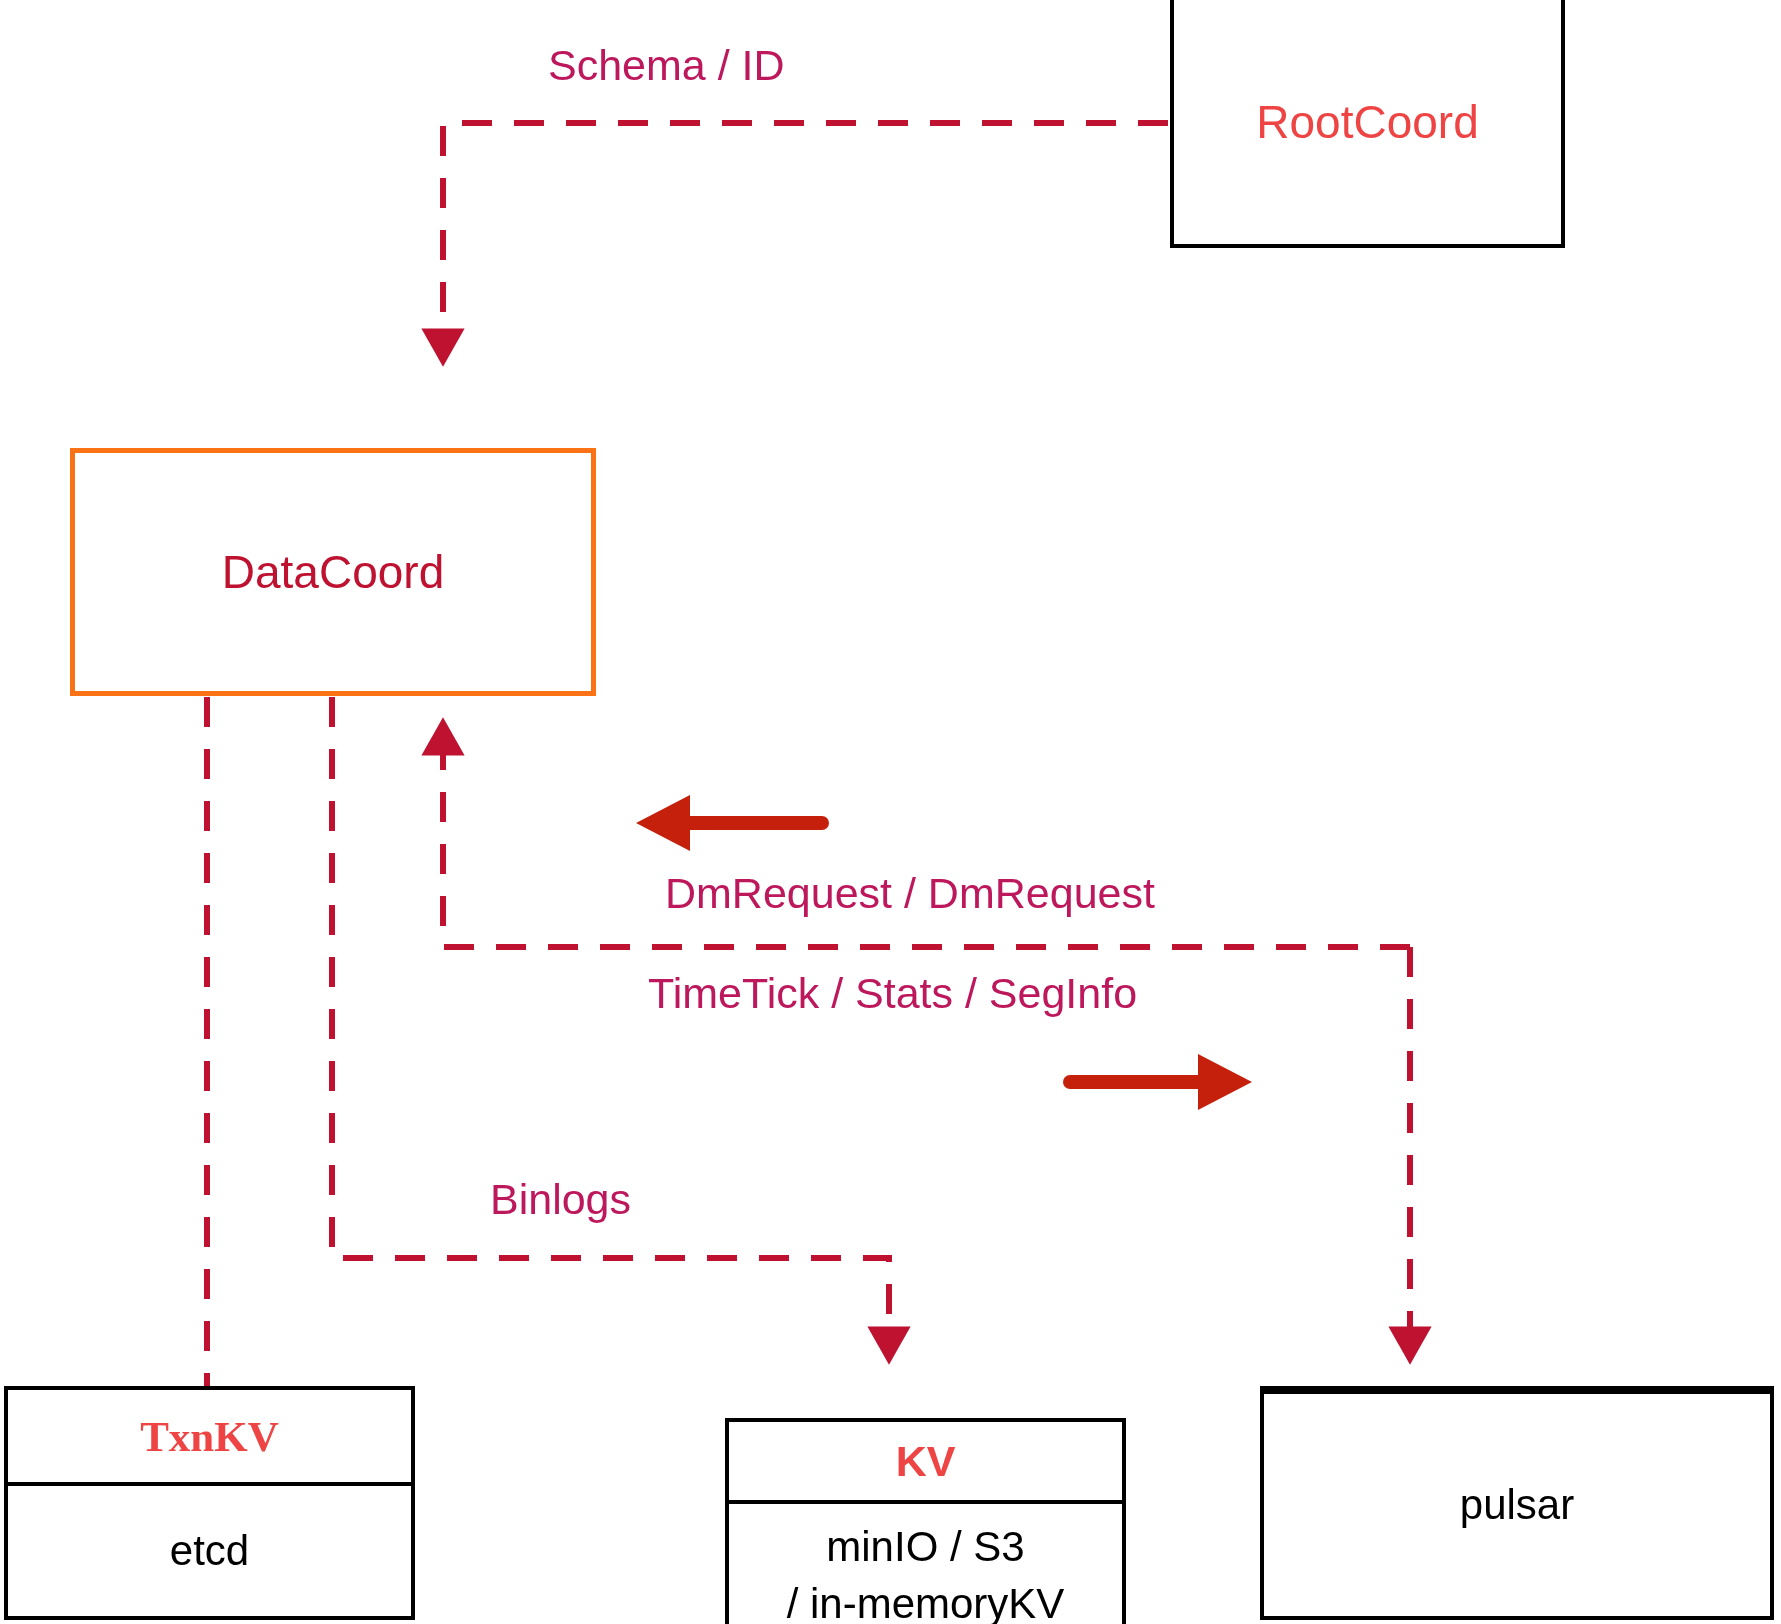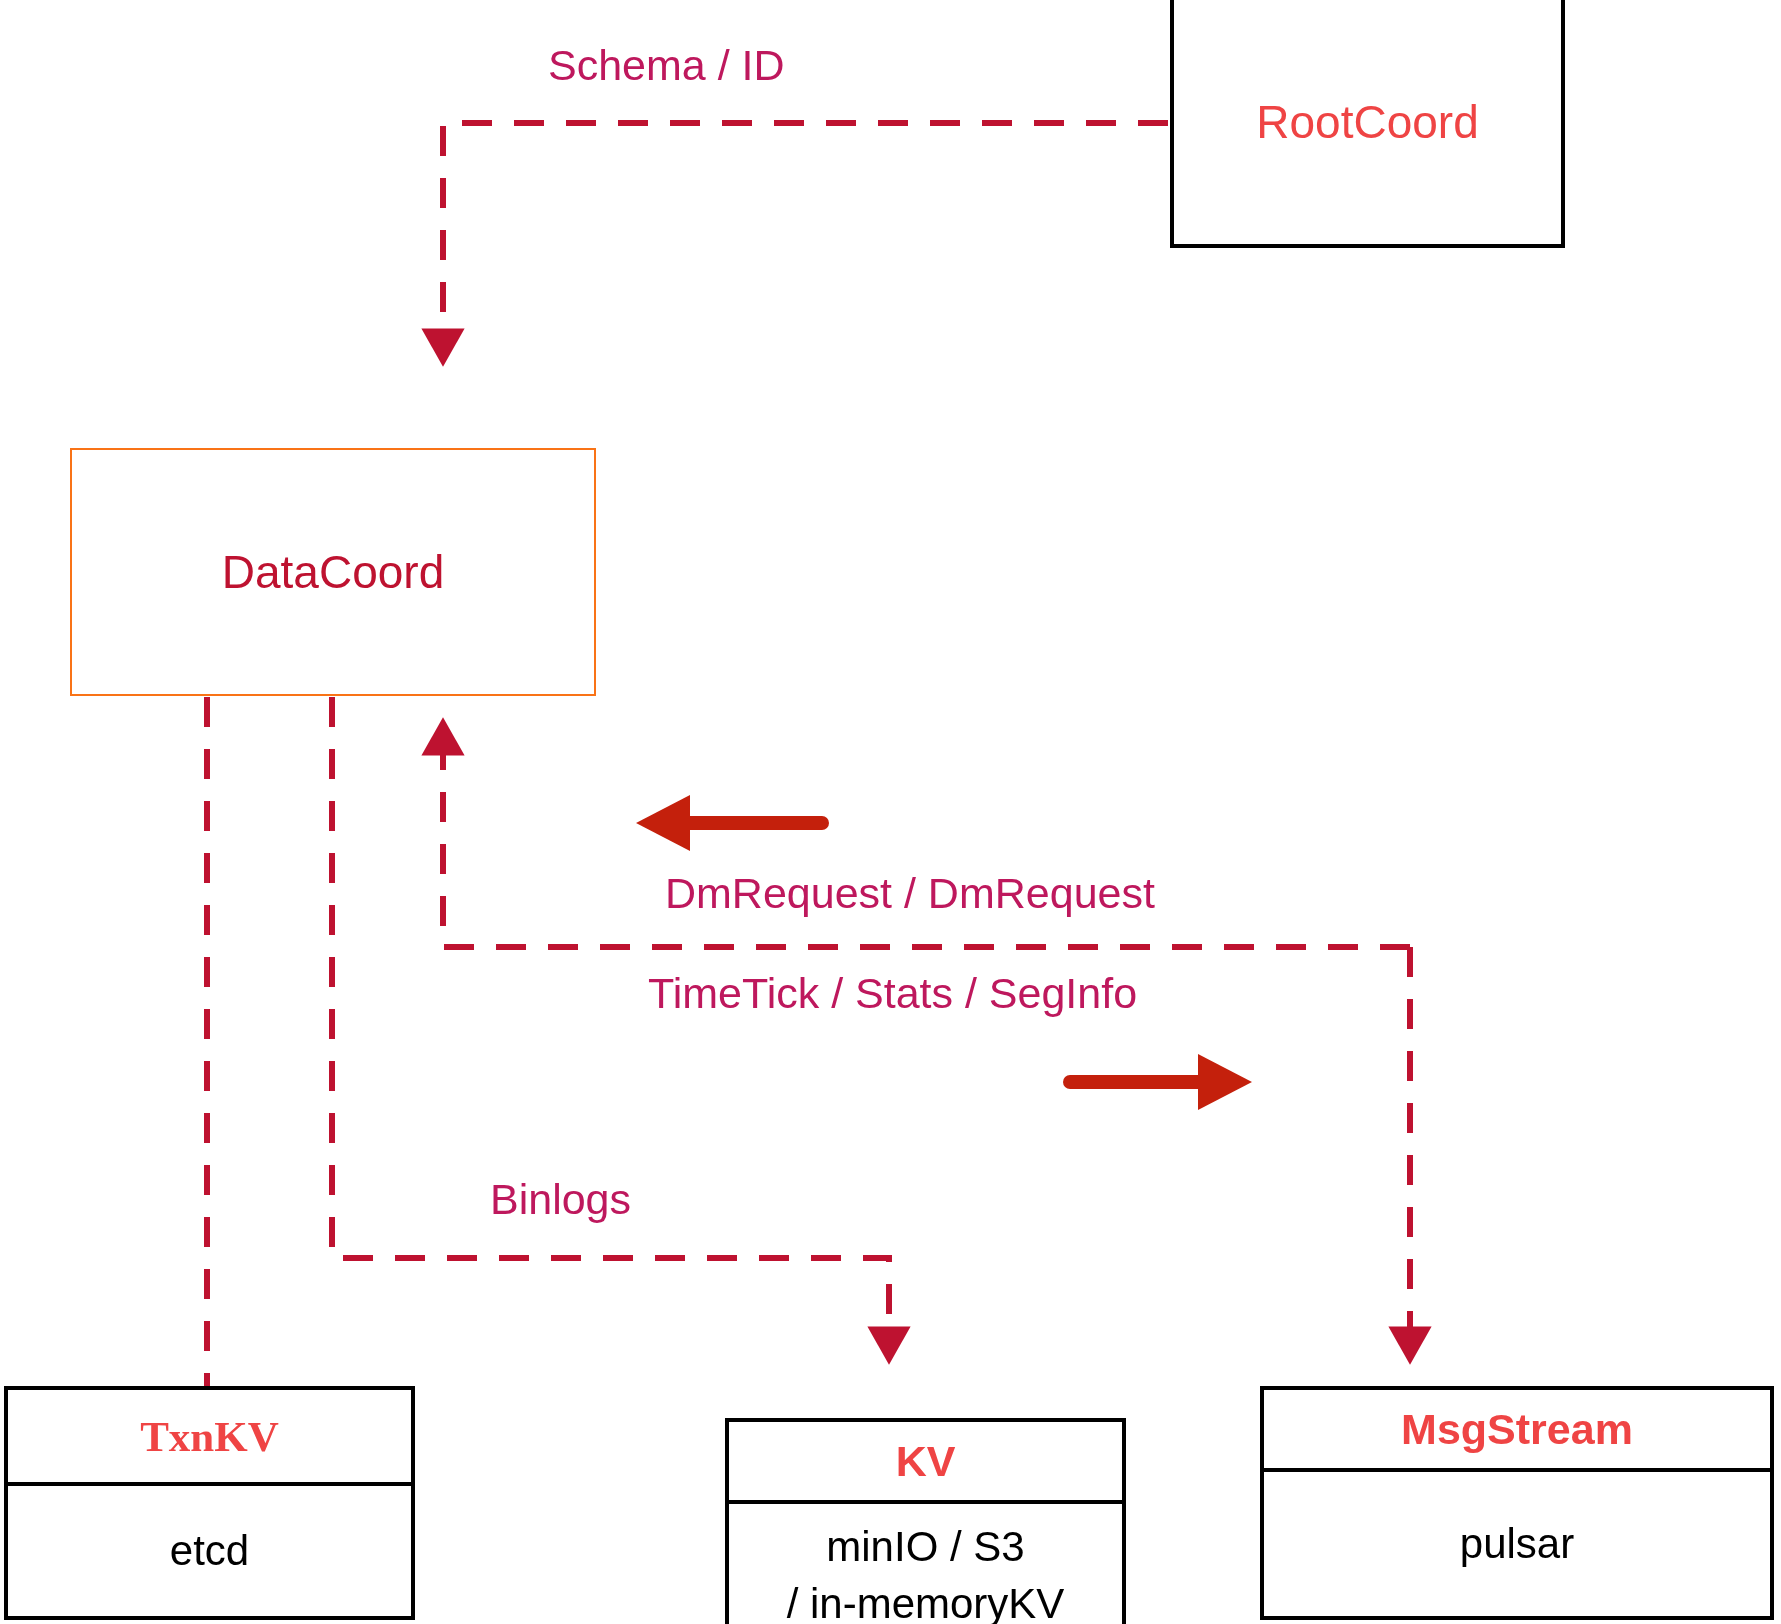--- a/index.html
+++ b/index.html
@@ -28,21 +28,21 @@
     position: absolute;
     box-sizing: border-box;
     background: #ffffff;
     display: flex;
     flex-direction: column;
   }
   .node-box.black {
     border: 4px solid #000000;
   }
   .node-box.red {
-    border: 2px solid #f97316;
+    border: 5px solid #f97316;
   }
   .node-title {
     display: flex;
     align-items: center;
     justify-content: center;
     text-align: center;
     font-size: 46px;
     font-weight: 400;
     color: #ef4444;
     letter-spacing: 0px;
@@ -155,21 +155,20 @@
     <div class="node-title bold">KV</div>
     <div class="node-sub">
       <div>
         <div>minIO / S3</div>
         <div>/ in-memoryKV</div>
       </div>
     </div>
   </div>
 
   <div class="node-box black" id="node-msgstream">
-    <div class="node-title bold">MsgStream</div>
     <div class="node-sub">pulsar</div>
   </div>
 
   <div class="edge-label" id="label-schema-id">Schema / ID</div>
 
   <div class="edge-label" id="label-dd-dm">DmRequest / DmRequest</div>
 
   <div class="edge-label" id="label-timetick">TimeTick / Stats / SegInfo</div>
 
   <div class="edge-label" id="label-binlogs">Binlogs</div>

